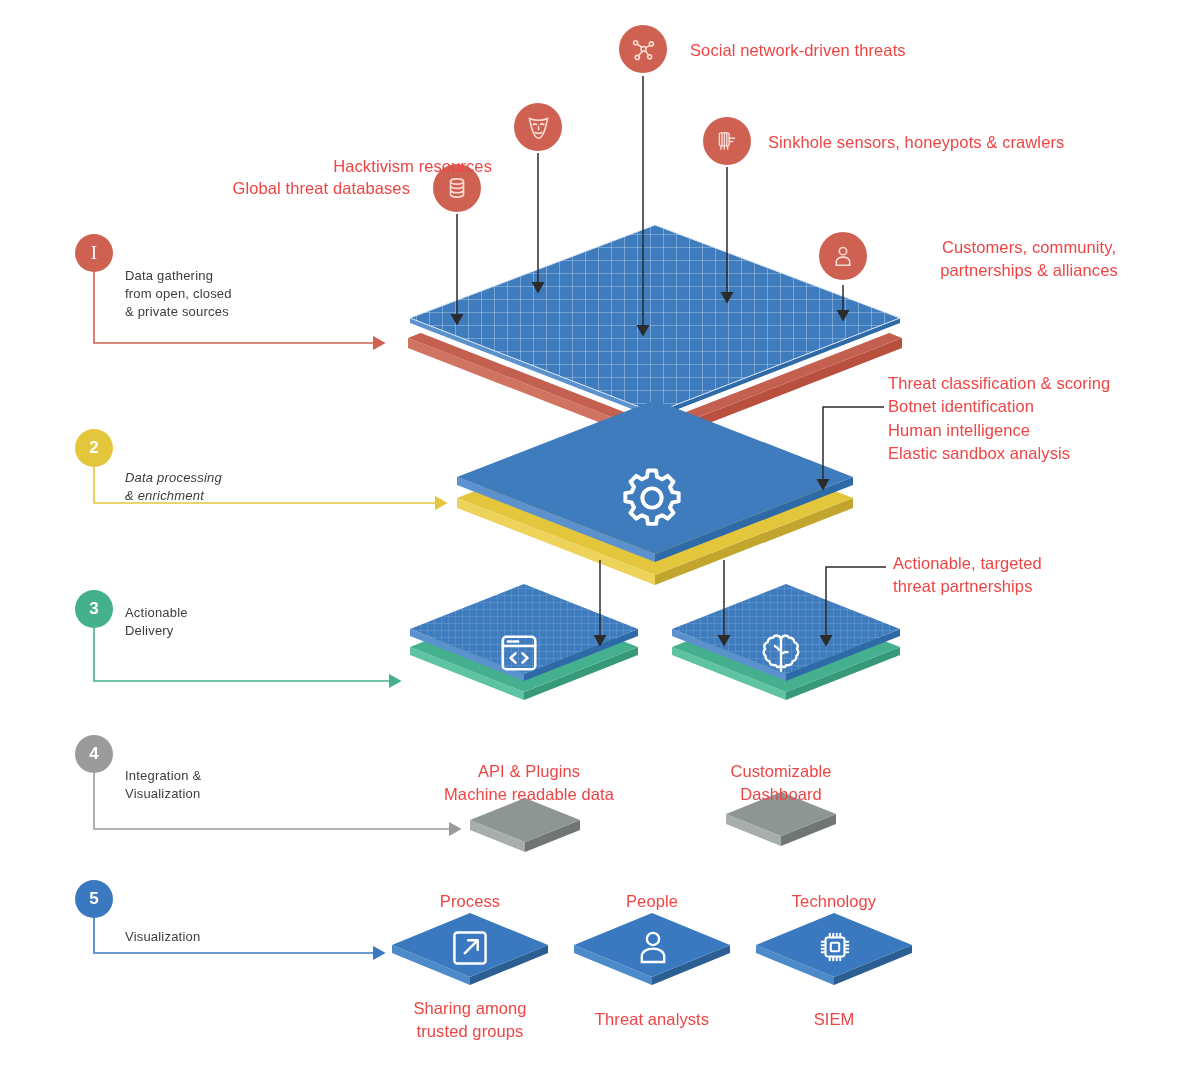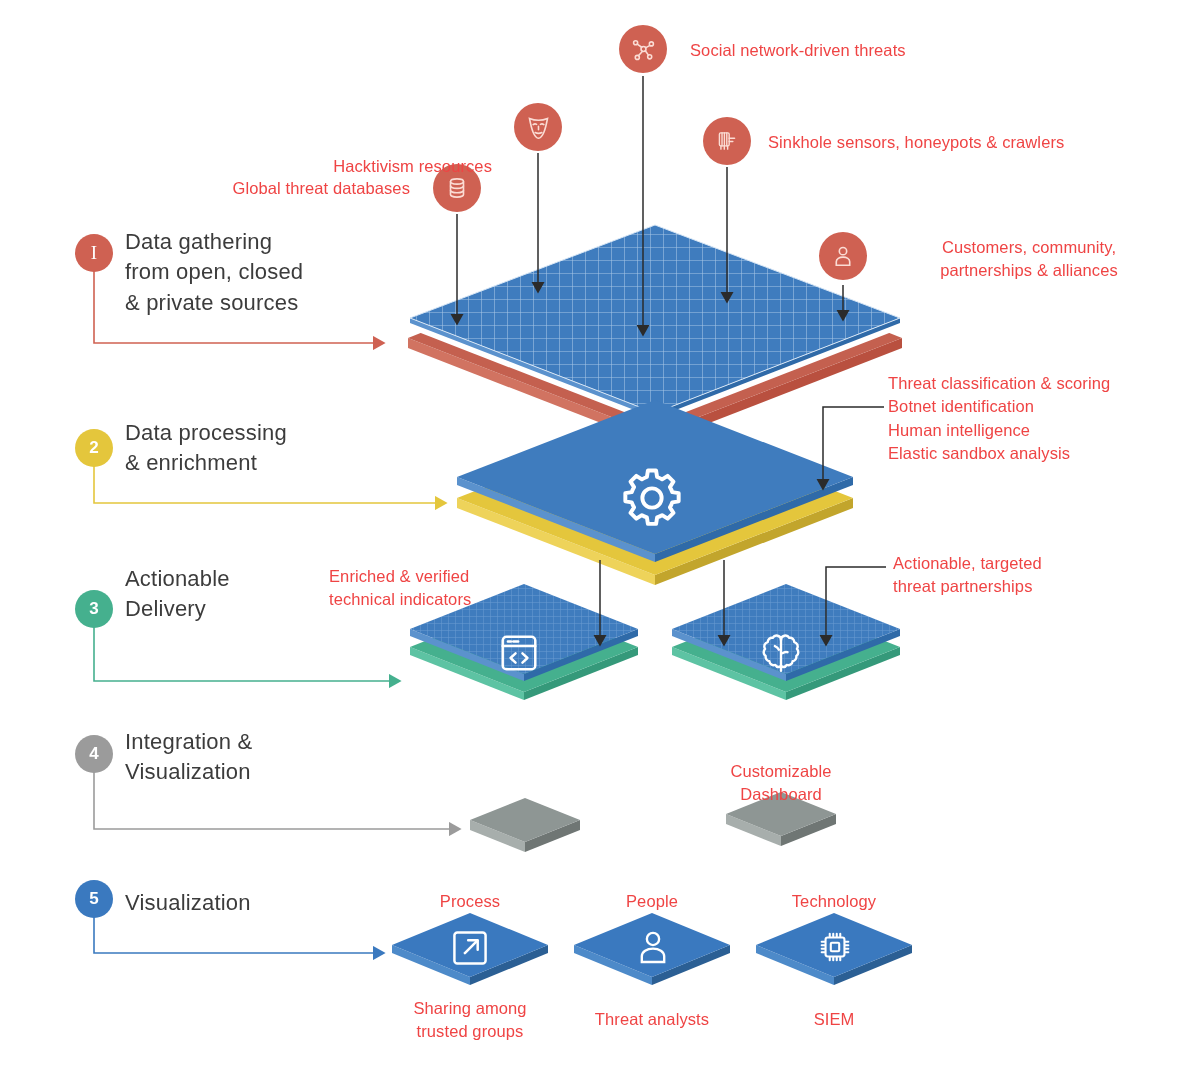--- a/index.html
+++ b/index.html
@@ -10,21 +10,21 @@
     color:#8c8c8c;
   }
   #stage{position:absolute;inset:0;width:1200px;height:1083px;}
   svg#art{position:absolute;left:0;top:0;width:1200px;height:1083px;}
 
   
   .lbl{position:absolute;font-size:16.5px;line-height:1.38;color:#ef4444;letter-spacing:.1px;white-space:pre-line;}
   .lbl.r{text-align:right;}
   .lbl.c{text-align:center;}
 
-  .step-title{position:absolute;font-size:22px;line-height:1.38;color:#3c3c3c;white-space:pre-line;letter-spacing:.2px;}
+  .step-title{position:absolute;font-size:13px;line-height:1.38;color:#3c3c3c;white-space:pre-line;letter-spacing:.2px;margin-top:40px;}
 
   .num{
     position:absolute;width:38px;height:38px;border-radius:50%;
     display:flex;align-items:center;justify-content:center;
     color:#fff;font-size:17px;font-weight:600;
   }
   .num.n1{font-family:"Liberation Serif",serif;font-weight:400;font-size:19px;}
 
   .icon-bubble{
     position:absolute;width:48px;height:48px;border-radius:50%;
@@ -173,21 +173,21 @@
   <div class="num" style="left:75px;top:735px;background:#9b9b9b;">
     <span>4</span>
   </div>
   <div class="num" style="left:75px;top:880px;background:#3a79bf;">
     <span>5</span>
   </div>
 
   <div class="step-title" style="left:125px;top:227px;">Data gathering
 from open, closed
 &amp; private sources</div>
-  <div class="step-title" style="left:125px;top:418px;">Data processing
+  <div class="step-title" style="left:125px;top:429px;font-style:italic;">Data processing
 &amp; enrichment</div>
   <div class="step-title" style="left:125px;top:564px;">Actionable
 Delivery</div>
   <div class="step-title" style="left:125px;top:727px;">Integration &amp;
 Visualization</div>
   <div class="step-title" style="left:125px;top:888px;">Visualization</div>
 
   <div class="icon-bubble" style="left:433px;top:164px;">
     <span>
       <svg width="26" height="26" viewBox="0 0 24 24" fill="none" stroke="#fbdcd4" stroke-width="1.5">
@@ -281,25 +281,25 @@
     <svg width="46" height="46" viewBox="0 0 24 24" fill="none" stroke="#ffffff" stroke-width="1.25" stroke-linecap="round" stroke-linejoin="round">
       <path d="M12 5.2a2.3 2.3 0 0 0-4.3-1.1 2.2 2.2 0 0 0-2.6 2.2 2.3 2.3 0 0 0-1.4 3.6A2.4 2.4 0 0 0 4 13.6a2.3 2.3 0 0 0 1.9 2.7 2.3 2.3 0 0 0 3.1 1.9c.5.9 1.6 1.3 2.5.9"></path>
       <path d="M12 5.2a2.3 2.3 0 0 1 4.3-1.1 2.2 2.2 0 0 1 2.6 2.2 2.3 2.3 0 0 1 1.4 3.6 2.4 2.4 0 0 1-.3 3.7 2.3 2.3 0 0 1-1.9 2.7 2.3 2.3 0 0 1-3.1 1.9c-.5.9-1.6 1.3-2.5.9"></path>
       <path d="M12 5.2v13.3"></path>
       <path d="M12 18.5v2.8"></path>
       <path d="M8.8 8.4c.9.3 1.7 1 2.1 1.9"></path>
       <path d="M15.4 11.6c-.9-.3-1.8-.1-2.5.5"></path>
     </svg>
   </div>
 
-  <div class="lbl" style="left:329px;top:565px;width:280px;">Enriched &amp; verified
-technical indicators</div>
   <div class="lbl" style="left:893px;top:552px;width:260px;">Actionable, targeted
 threat partnerships</div>
 
+  <div class="lbl c" style="left:389px;top:760px;width:280px;">API &amp; Plugins
+Machine readable data</div>
   <div class="lbl c" style="left:661px;top:760px;width:240px;">Customizable
 Dashboard</div>
 
   <div style="position:absolute;left:448px;top:926px;">
     <svg width="44" height="44" viewBox="0 0 24 24" fill="none" stroke="#ffffff" stroke-width="1.35" stroke-linecap="round" stroke-linejoin="round">
       <rect x="3.5" y="3.5" width="17" height="17" rx="1.6"></rect>
       <path d="M9.2 14.8 16 8"></path>
       <path d="M11 7.8h5.2V13"></path>
     </svg>
   </div>

